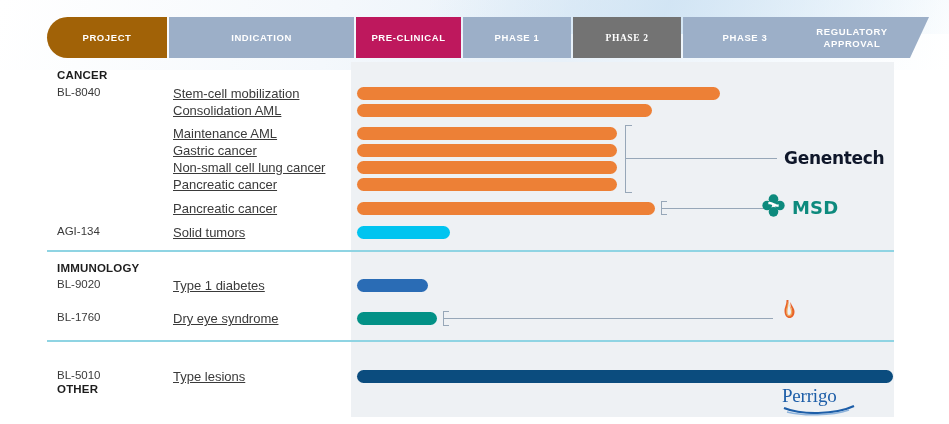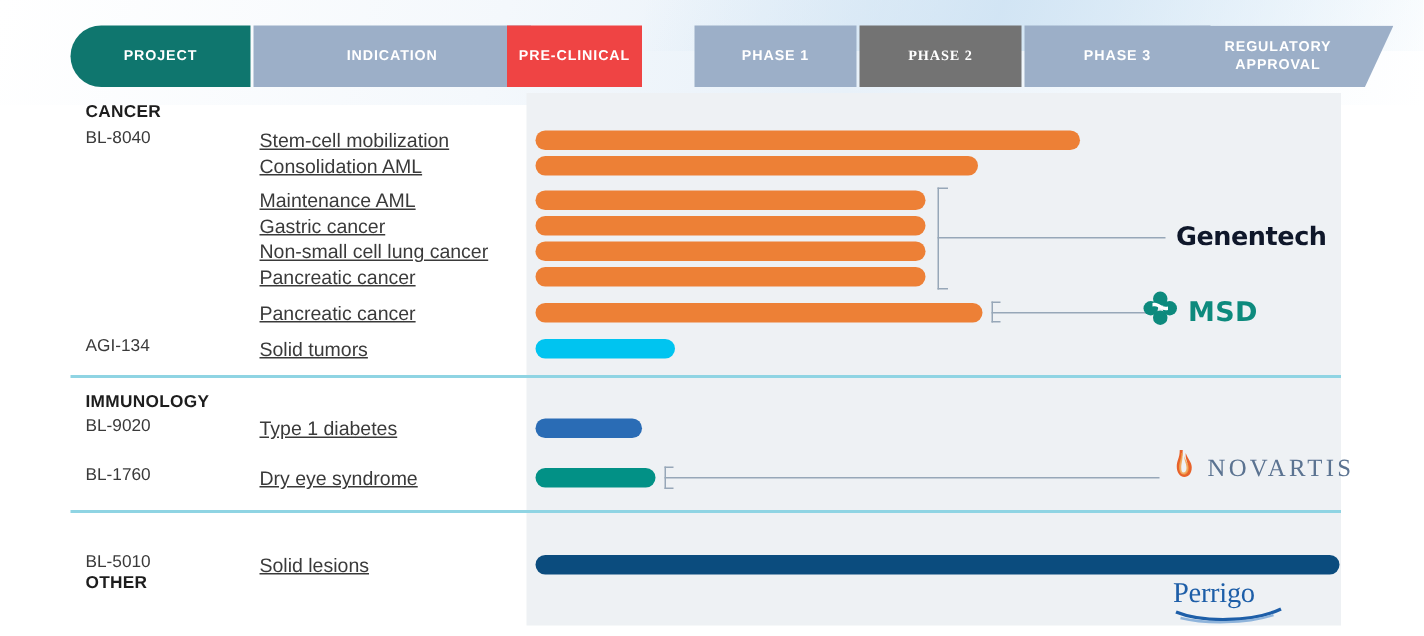--- a/index.html
+++ b/index.html
@@ -97,27 +97,27 @@
 </style>
 </head>
 <body>
 
 <div id="page">
 
   <div class="bg-wash"></div>
   <div class="bg-wash2"></div>
 
   <div class="header" id="header">
-      <div class="tab first" style="left: 0px; width: 120px; background: #0f766e;">
+      <div class="tab first" style="left: 0px; width: 120px; background: #a16207;">
         <span>PROJECT</span>
       </div>
       <div class="tab" style="left: 122px; width: 185px; background: rgb(156, 175, 200);">
         <span>INDICATION</span>
       </div>
-      <div class="tab" style="left: 291px; width: 90px; background: #ef4444;">
+      <div class="tab" style="left: 309px; width: 105px; background: #be185d;">
         <span>PRE-CLINICAL</span>
       </div>
       <div class="tab" style="left: 416px; width: 108px; background: rgb(156, 175, 200);">
         <span>PHASE 1</span>
       </div>
       <div class="tab" style="left: 526px; width: 108px; background: #737373; font-family: Liberation Serif, serif;">
         <span>PHASE 2</span>
       </div>
       <div class="tab" style="left: 636px; width: 124px; background: rgb(156, 175, 200);">
         <span>PHASE 3</span>
@@ -155,21 +155,21 @@
       <div class="bar" style="left: 357px; width: 93px; top: 226px; background: rgb(0, 196, 240);"></div>
       <div class="grp" style="left: 57px; top: 262px;">IMMUNOLOGY</div>
       <div class="proj" style="top: 278px;">BL-9020</div>
       <div class="indic" style="top: 278px;">Type 1 diabetes</div>
       <div class="bar" style="left: 357px; width: 71px; top: 279px; background: rgb(42, 108, 181);"></div>
       <div class="proj" style="top: 311px;">BL-1760</div>
       <div class="indic" style="top: 311px;">Dry eye syndrome</div>
       <div class="bar" style="left: 357px; width: 80px; top: 312px; background: rgb(2, 145, 134);"></div>
       <div class="grp" style="left: 57px; top: 351px; margin-top: 32px;">OTHER</div>
       <div class="proj" style="top: 369px;">BL-5010</div>
-      <div class="indic" style="top: 369px;">Solid lesions</div>
+      <div class="indic" style="top: 369px;">Type lesions</div>
       <div class="bar" style="left: 357px; width: 536px; top: 370px; background: rgb(11, 76, 126);"></div>
     </div>
 
   <div>
     <div class="brk-v" style="left:625px;top:125px;height:68px;"></div>
     <div class="brk-h" style="left:625px;top:125px;width:7px;"></div>
     <div class="brk-h" style="left:625px;top:192px;width:7px;"></div>
     <div class="brk-h" style="left:625px;top:158px;width:152px;"></div>
   </div>
 
@@ -207,21 +207,20 @@
   </div>
 
   <div class="logo" style="left:783px;top:299px;">
     <div class="novartis-wrap">
       <span>
         <svg width="13" height="20" viewBox="0 0 26 40">
           <path d="M7 2 C7 13,3 16,3 24 C3 33,8 38,13 38 C19 38,23 33,23 25 C23 18,18 15,15 6 C14 14,18 18,18 25 C18 31,15 34,12 34 C9 34,7 31,7 25 C7 17,11 13,11 2 Z" fill="#e8622a"></path>
           <path d="M9 6 C9 15,6 18,6 25 C6 31,9 35,13 35 C16 35,19 31,19 26 C19 20,15 17,13 10 C13 17,16 20,16 26 C16 30,14 32,12 32 C10 32,9 30,9 26 C9 19,11 16,11 6 Z" fill="#f0a04a" opacity=".85"></path>
         </svg>
       </span>
-      <span class="novartis-text">NOVARTIS</span>
     </div>
   </div>
 
   <div class="logo" style="left:782px;top:385px;">
     <span class="perrigo-text">Perrigo</span>
     <svg width="72" height="12" viewBox="0 0 72 12" style="display:block;margin-top:-3px;margin-left:1px;">
       <path d="M1 4 C18 11,52 11,71 2" stroke="#1d5ea8" stroke-width="2.2" fill="none"></path>
       <path d="M4 8 C20 12,48 12,66 6" stroke="#8fb4db" stroke-width="1.6" fill="none"></path>
     </svg>
   </div>

